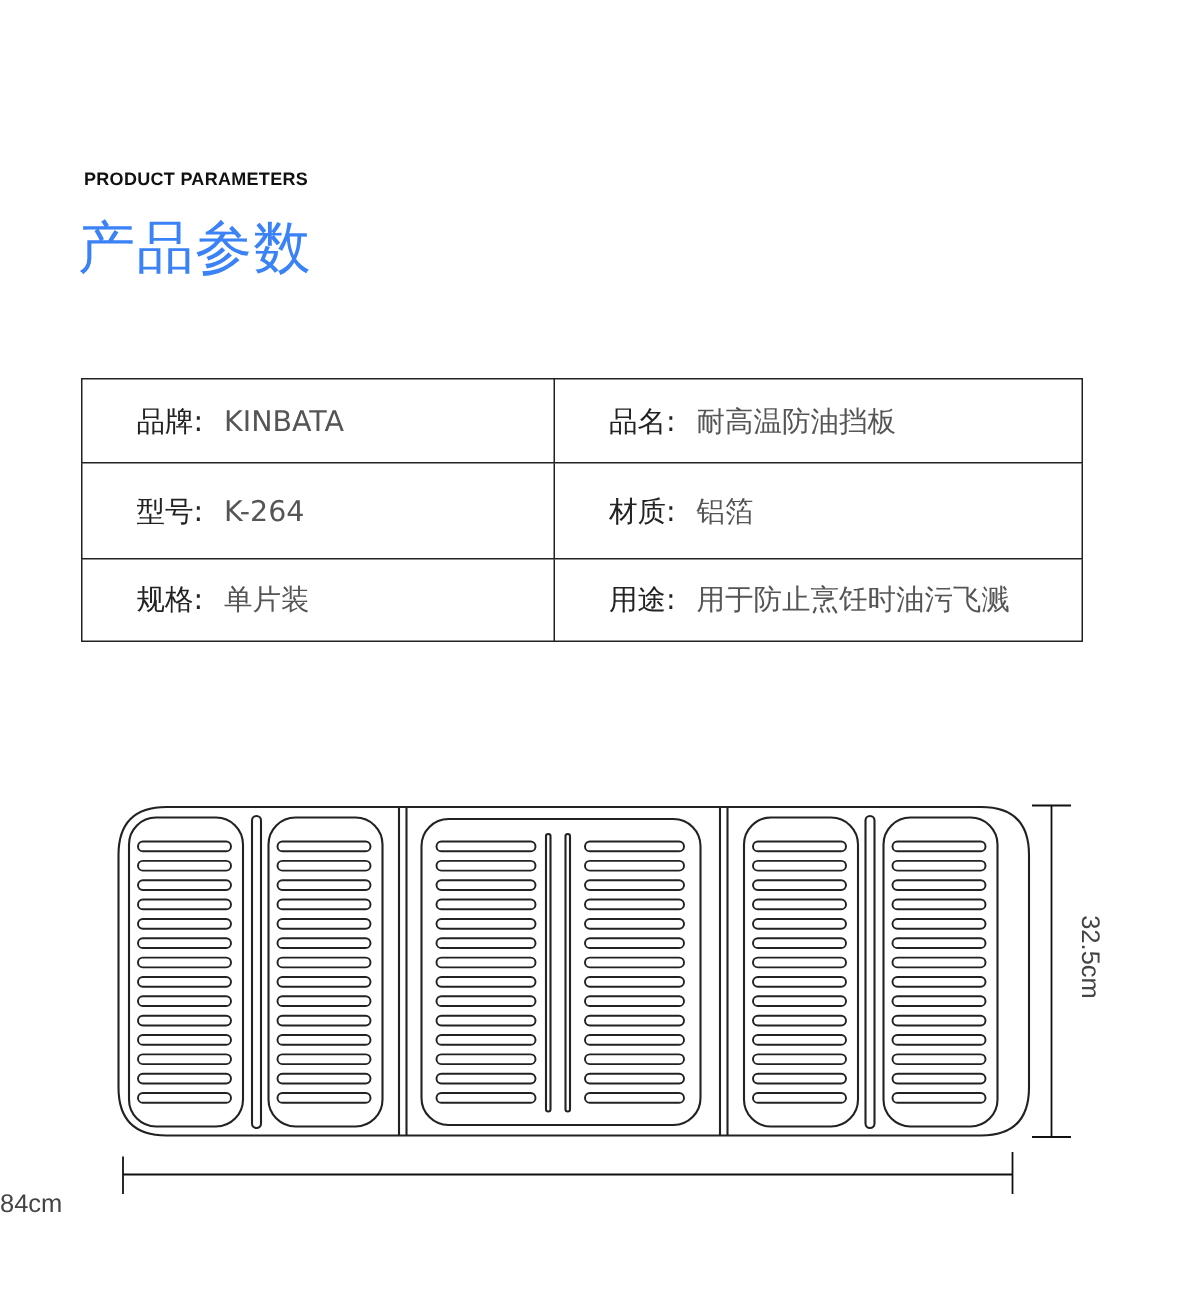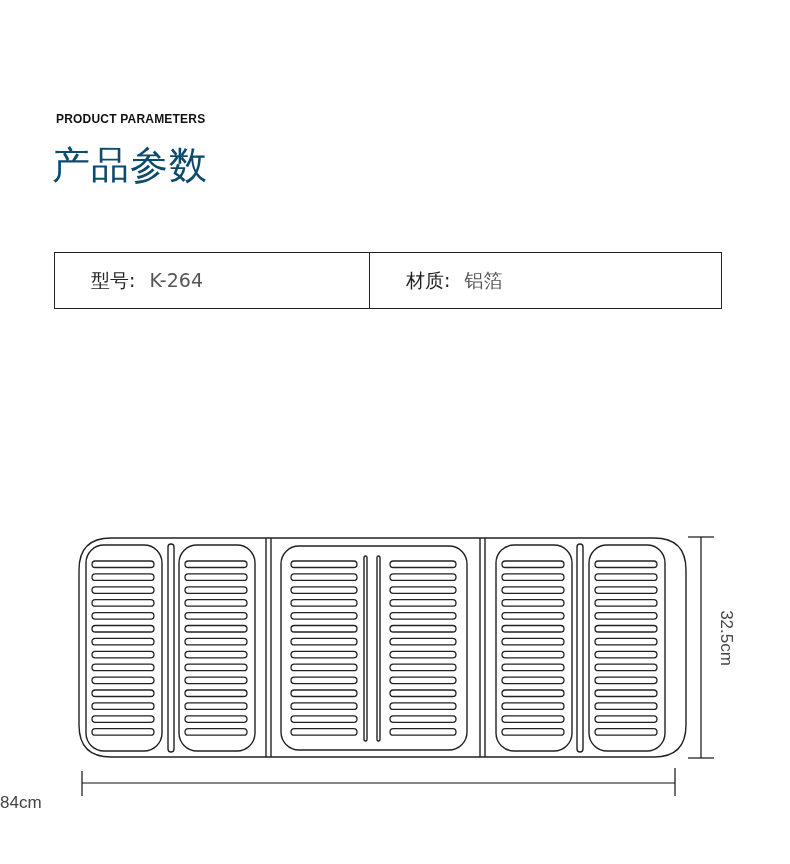--- a/index.html
+++ b/index.html
@@ -1,40 +1,48 @@
 <!DOCTYPE html>
 <html><head>
 <meta charset="utf-8">
 <style>
   html,body{margin:0;padding:0;background:#fff;}
   body{width:790px;height:864px;position:relative;overflow:hidden;font-family:"DejaVu Sans","Liberation Sans",sans-serif;color:#111;}
   .title-en{position:absolute;left:56px;top:112px;font-family:"Liberation Sans",sans-serif;font-weight:bold;font-size:12px;letter-spacing:0.2px;color:#111;}
-  .title-cn{position:absolute;left:52px;top:140px;font-size:38px;font-weight:300;color:#0c4a6e;letter-spacing:1px;}
+  .title-cn{position:absolute;left:52px;top:140px;font-size:38px;font-weight:300;color:#3b82f6;letter-spacing:1px;}
   table.params{position:absolute;left:54px;top:252px;width:668px;border-collapse:collapse;}
   table.params td{border:1.5px solid #222;height:55px;padding:0 0 0 36px;font-size:19px;vertical-align:middle;}
   table.params tr:nth-child(2) td{height:63px;}
   table.params tr:nth-child(3) td{height:54px;}
   table.params td.c1{width:278px;}
   .lbl{color:#222;}
   .val{color:#555;margin-left:14px;}
   svg.drawing{position:absolute;left:0;top:0;}
   .dim-h{position:absolute;left:0;width:790px;top:793px;font-size:17px;color:#444;font-family:"Liberation Sans",sans-serif;}
   .dim-v{position:absolute;left:708px;top:638px;transform:rotate(90deg);transform-origin:center;font-size:17px;color:#444;font-family:"Liberation Sans",sans-serif;width:60px;text-align:center;margin-left:-12px;margin-top:-10px;}
 </style>
 </head>
 <body>
 
 <div class="title-en">PRODUCT PARAMETERS</div>
 <div class="title-cn">产品参数</div>
 
 <table class="params">
   <tbody>
+      <tr>
+    <td class="c1"><span class="lbl">品牌:</span><span class="val">KINBATA</span></td>
+    <td><span class="lbl">品名:</span><span class="val">耐高温防油挡板</span></td>
+  </tr>
   <tr>
     <td class="c1"><span class="lbl">型号:</span><span class="val">K-264</span></td>
     <td><span class="lbl">材质:</span><span class="val">铝箔</span></td>
+  </tr>
+  <tr>
+    <td class="c1"><span class="lbl">规格:</span><span class="val">单片装</span></td>
+    <td><span class="lbl">用途:</span><span class="val">用于防止烹饪时油污飞溅</span></td>
   </tr>
 </tbody>
   </table>
 
 <svg class="drawing" width="790" height="864" xmlns="http://www.w3.org/2000/svg">
   <g fill="none" stroke="#222" stroke-width="1.4" id="panel">
 
     <path d="M111,538 L654,538 Q686,538 686,570 L686,725 Q686,757 654,757 L111,757 Q79,757 79,725 L79,570 Q79,538 111,538 Z"></path>
 
     <line x1="266" y1="538" x2="266" y2="757"></line>

